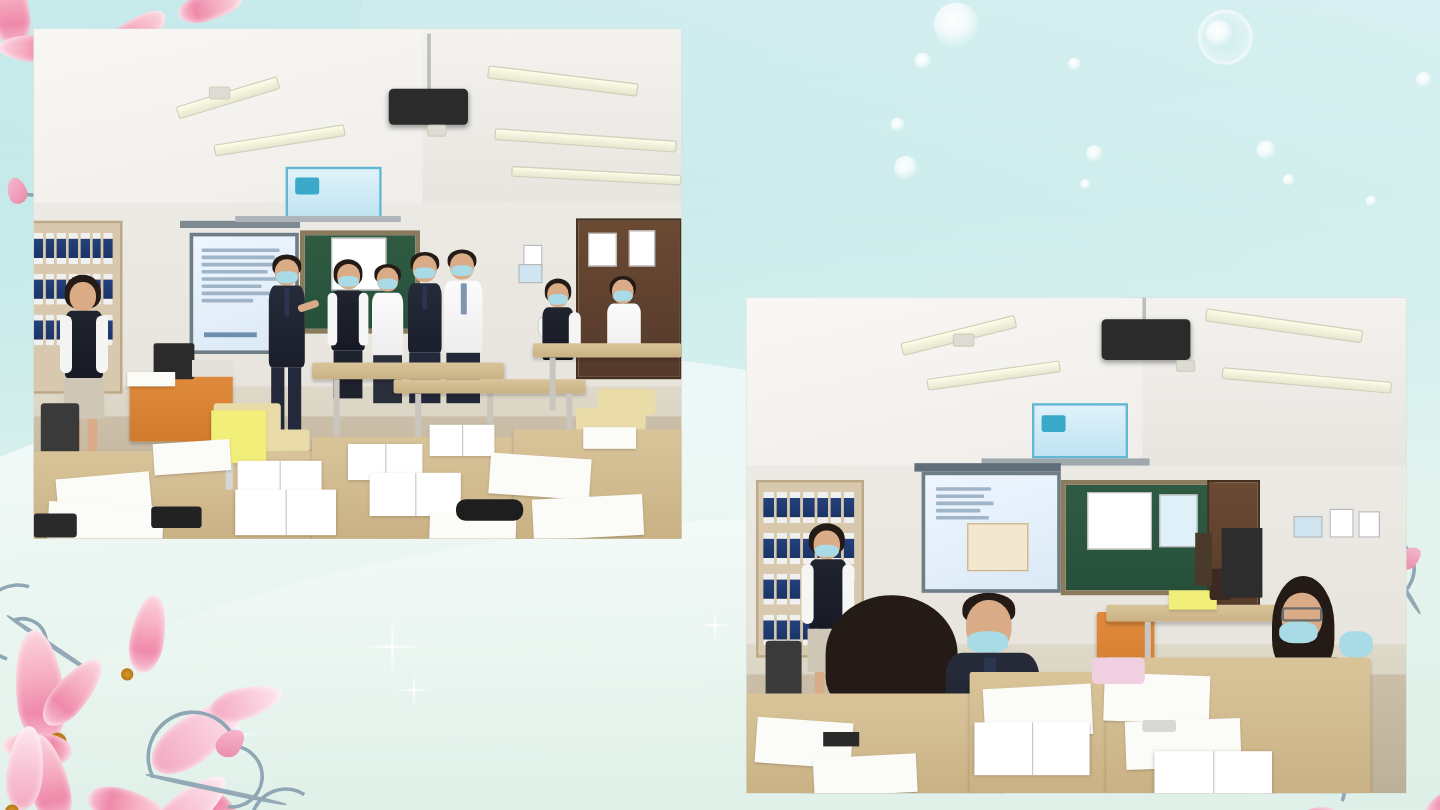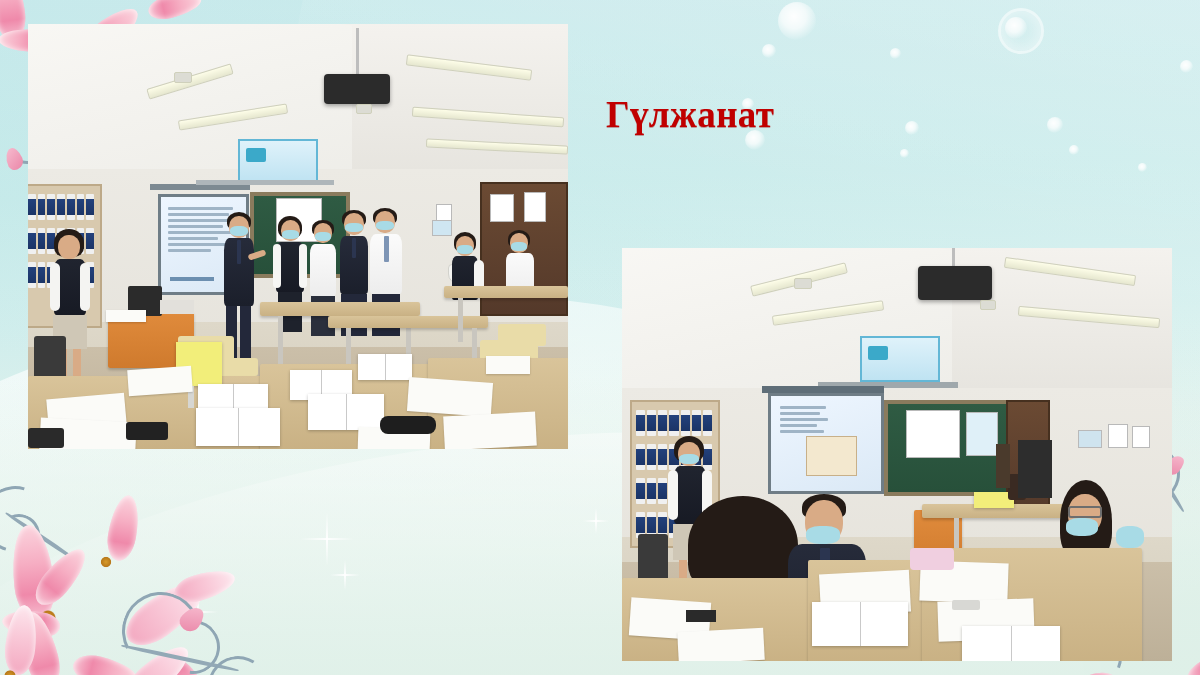--- a/index.html
+++ b/index.html
@@ -649,16 +649,15 @@
         <div class="paper" style="left:8px;top:352px;width:80px;height:38px;transform:rotate(4deg);"></div>
         <div class="paper" style="left:56px;top:382px;width:86px;height:32px;transform:rotate(-3deg);"></div>
         <div style="position:absolute;left:288px;top:300px;width:44px;height:22px;background:#f0cfe0;border-radius:4px;"></div>
         <div style="position:absolute;left:330px;top:352px;width:28px;height:10px;background:#d8d8d4;border-radius:2px;"></div>
         <div style="position:absolute;left:64px;top:362px;width:30px;height:12px;background:#2a2a2a;"></div>
       </div>
     </div>
   </div>
 
   <div class="title">
-    <div>Гүлжанат</div>
   </div>
 
 </div>
 
 </body></html>

